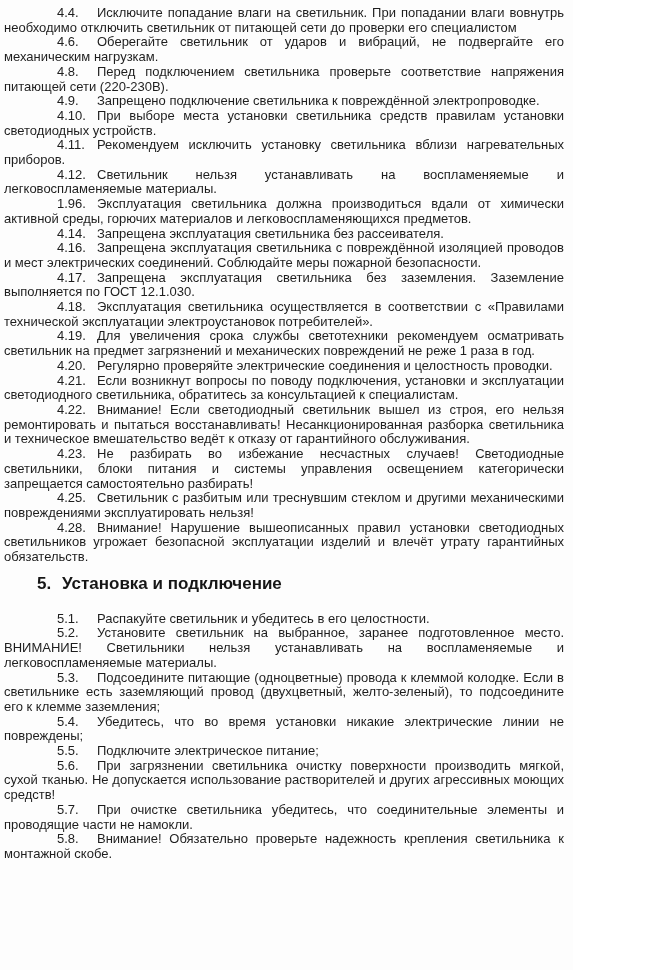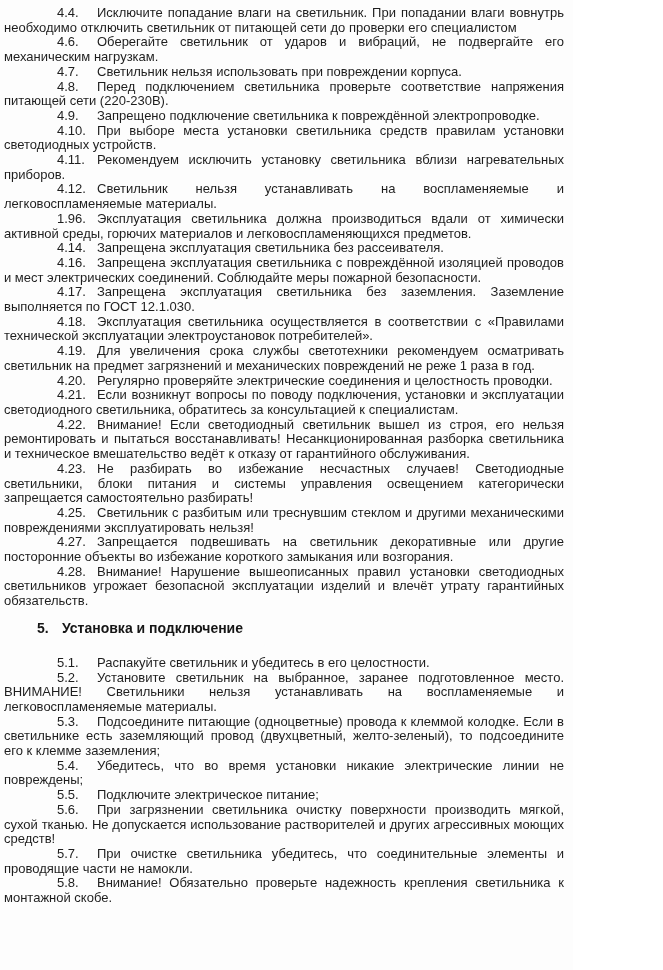--- a/index.html
+++ b/index.html
@@ -24,55 +24,53 @@
     text-align: justify;
     text-indent: 53px;
   }
   .item .num {
     display: inline-block;
     width: 40px;
     text-indent: 0;
   }
   .heading {
     margin: 10px 0 19px 33px;
-    font-size: 14px;
+    font-size: 17px;
     font-weight: 700;
     line-height: 18px;
     color: #161616;
   }
   .heading .h-num {
     display: inline-block;
     width: 25px;
   }
 </style>
 </head>
 <body>
 
 <div class="page">
   <div id="section4-items">
       <p class="item"><span class="num">4.4.</span><span class="txt">Исключите попадание влаги на светильник. При попадании влаги вовнутрь необходимо отключить светильник от питающей сети до проверки его специалистом</span></p>
       <p class="item"><span class="num">4.6.</span><span class="txt">Оберегайте светильник от ударов и вибраций, не подвергайте его механическим нагрузкам.</span></p>
-      <p class="item"><span class="num">4.7.</span><span class="txt">Светильник нельзя использовать при повреждении корпуса.</span></p>
       <p class="item"><span class="num">4.8.</span><span class="txt">Перед подключением светильника проверьте соответствие напряжения питающей сети (220-230В).</span></p>
       <p class="item"><span class="num">4.9.</span><span class="txt">Запрещено подключение светильника к повреждённой электропроводке.</span></p>
       <p class="item"><span class="num">4.10.</span><span class="txt">При выборе места установки светильника средств правилам установки светодиодных устройств.</span></p>
       <p class="item"><span class="num">4.11.</span><span class="txt">Рекомендуем исключить установку светильника вблизи нагревательных приборов.</span></p>
       <p class="item"><span class="num">4.12.</span><span class="txt">Светильник нельзя устанавливать на воспламеняемые и легковоспламеняемые материалы.</span></p>
       <p class="item"><span class="num">1.96.</span><span class="txt">Эксплуатация светильника должна производиться вдали от химически активной среды, горючих материалов и легковоспламеняющихся предметов.</span></p>
       <p class="item"><span class="num">4.14.</span><span class="txt">Запрещена эксплуатация светильника без рассеивателя.</span></p>
       <p class="item"><span class="num">4.16.</span><span class="txt">Запрещена эксплуатация светильника с повреждённой изоляцией проводов и мест электрических соединений. Соблюдайте меры пожарной безопасности.</span></p>
       <p class="item"><span class="num">4.17.</span><span class="txt">Запрещена эксплуатация светильника без заземления. Заземление выполняется по ГОСТ 12.1.030.</span></p>
       <p class="item"><span class="num">4.18.</span><span class="txt">Эксплуатация светильника осуществляется в соответствии с «Правилами технической эксплуатации электроустановок потребителей».</span></p>
       <p class="item"><span class="num">4.19.</span><span class="txt">Для увеличения срока службы светотехники рекомендуем осматривать светильник на предмет загрязнений и механических повреждений не реже 1 раза в год.</span></p>
       <p class="item"><span class="num">4.20.</span><span class="txt">Регулярно проверяйте электрические соединения и целостность проводки.</span></p>
       <p class="item"><span class="num">4.21.</span><span class="txt">Если возникнут вопросы по поводу подключения, установки и эксплуатации светодиодного светильника, обратитесь за консультацией к специалистам.</span></p>
       <p class="item"><span class="num">4.22.</span><span class="txt">Внимание! Если светодиодный светильник вышел из строя, его нельзя ремонтировать и пытаться восстанавливать! Несанкционированная разборка светильника и техническое вмешательство ведёт к отказу от гарантийного обслуживания.</span></p>
       <p class="item"><span class="num">4.23.</span><span class="txt">Не разбирать во избежание несчастных случаев! Светодиодные светильники, блоки питания и системы управления освещением категорически запрещается самостоятельно разбирать!</span></p>
       <p class="item"><span class="num">4.25.</span><span class="txt">Светильник с разбитым или треснувшим стеклом и другими механическими повреждениями эксплуатировать нельзя!</span></p>
-      <p class="item"><span class="num">4.27.</span><span class="txt">Запрещается подвешивать на светильник декоративные или другие посторонние объекты во избежание короткого замыкания или возгорания.</span></p>
       <p class="item"><span class="num">4.28.</span><span class="txt">Внимание! Нарушение вышеописанных правил установки светодиодных светильников угрожает безопасной эксплуатации изделий и влечёт утрату гарантийных обязательств.</span></p>
     </div>
 
   <h2 class="heading"><span class="h-num">5.</span><span>Установка и подключение</span></h2>
 
   <div id="section5-items">
       <p class="item"><span class="num">5.1.</span><span class="txt">Распакуйте светильник и убедитесь в его целостности.</span></p>
       <p class="item"><span class="num">5.2.</span><span class="txt">Установите светильник на выбранное, заранее подготовленное место. ВНИМАНИЕ! Светильники нельзя устанавливать на воспламеняемые и легковоспламеняемые материалы.</span></p>
       <p class="item"><span class="num">5.3.</span><span class="txt">Подсоедините питающие (одноцветные) провода к клеммой колодке. Если в светильнике есть заземляющий провод (двухцветный, желто-зеленый), то подсоедините его к клемме заземления;</span></p>
       <p class="item"><span class="num">5.4.</span><span class="txt">Убедитесь, что во время установки никакие электрические линии не повреждены;</span></p>

